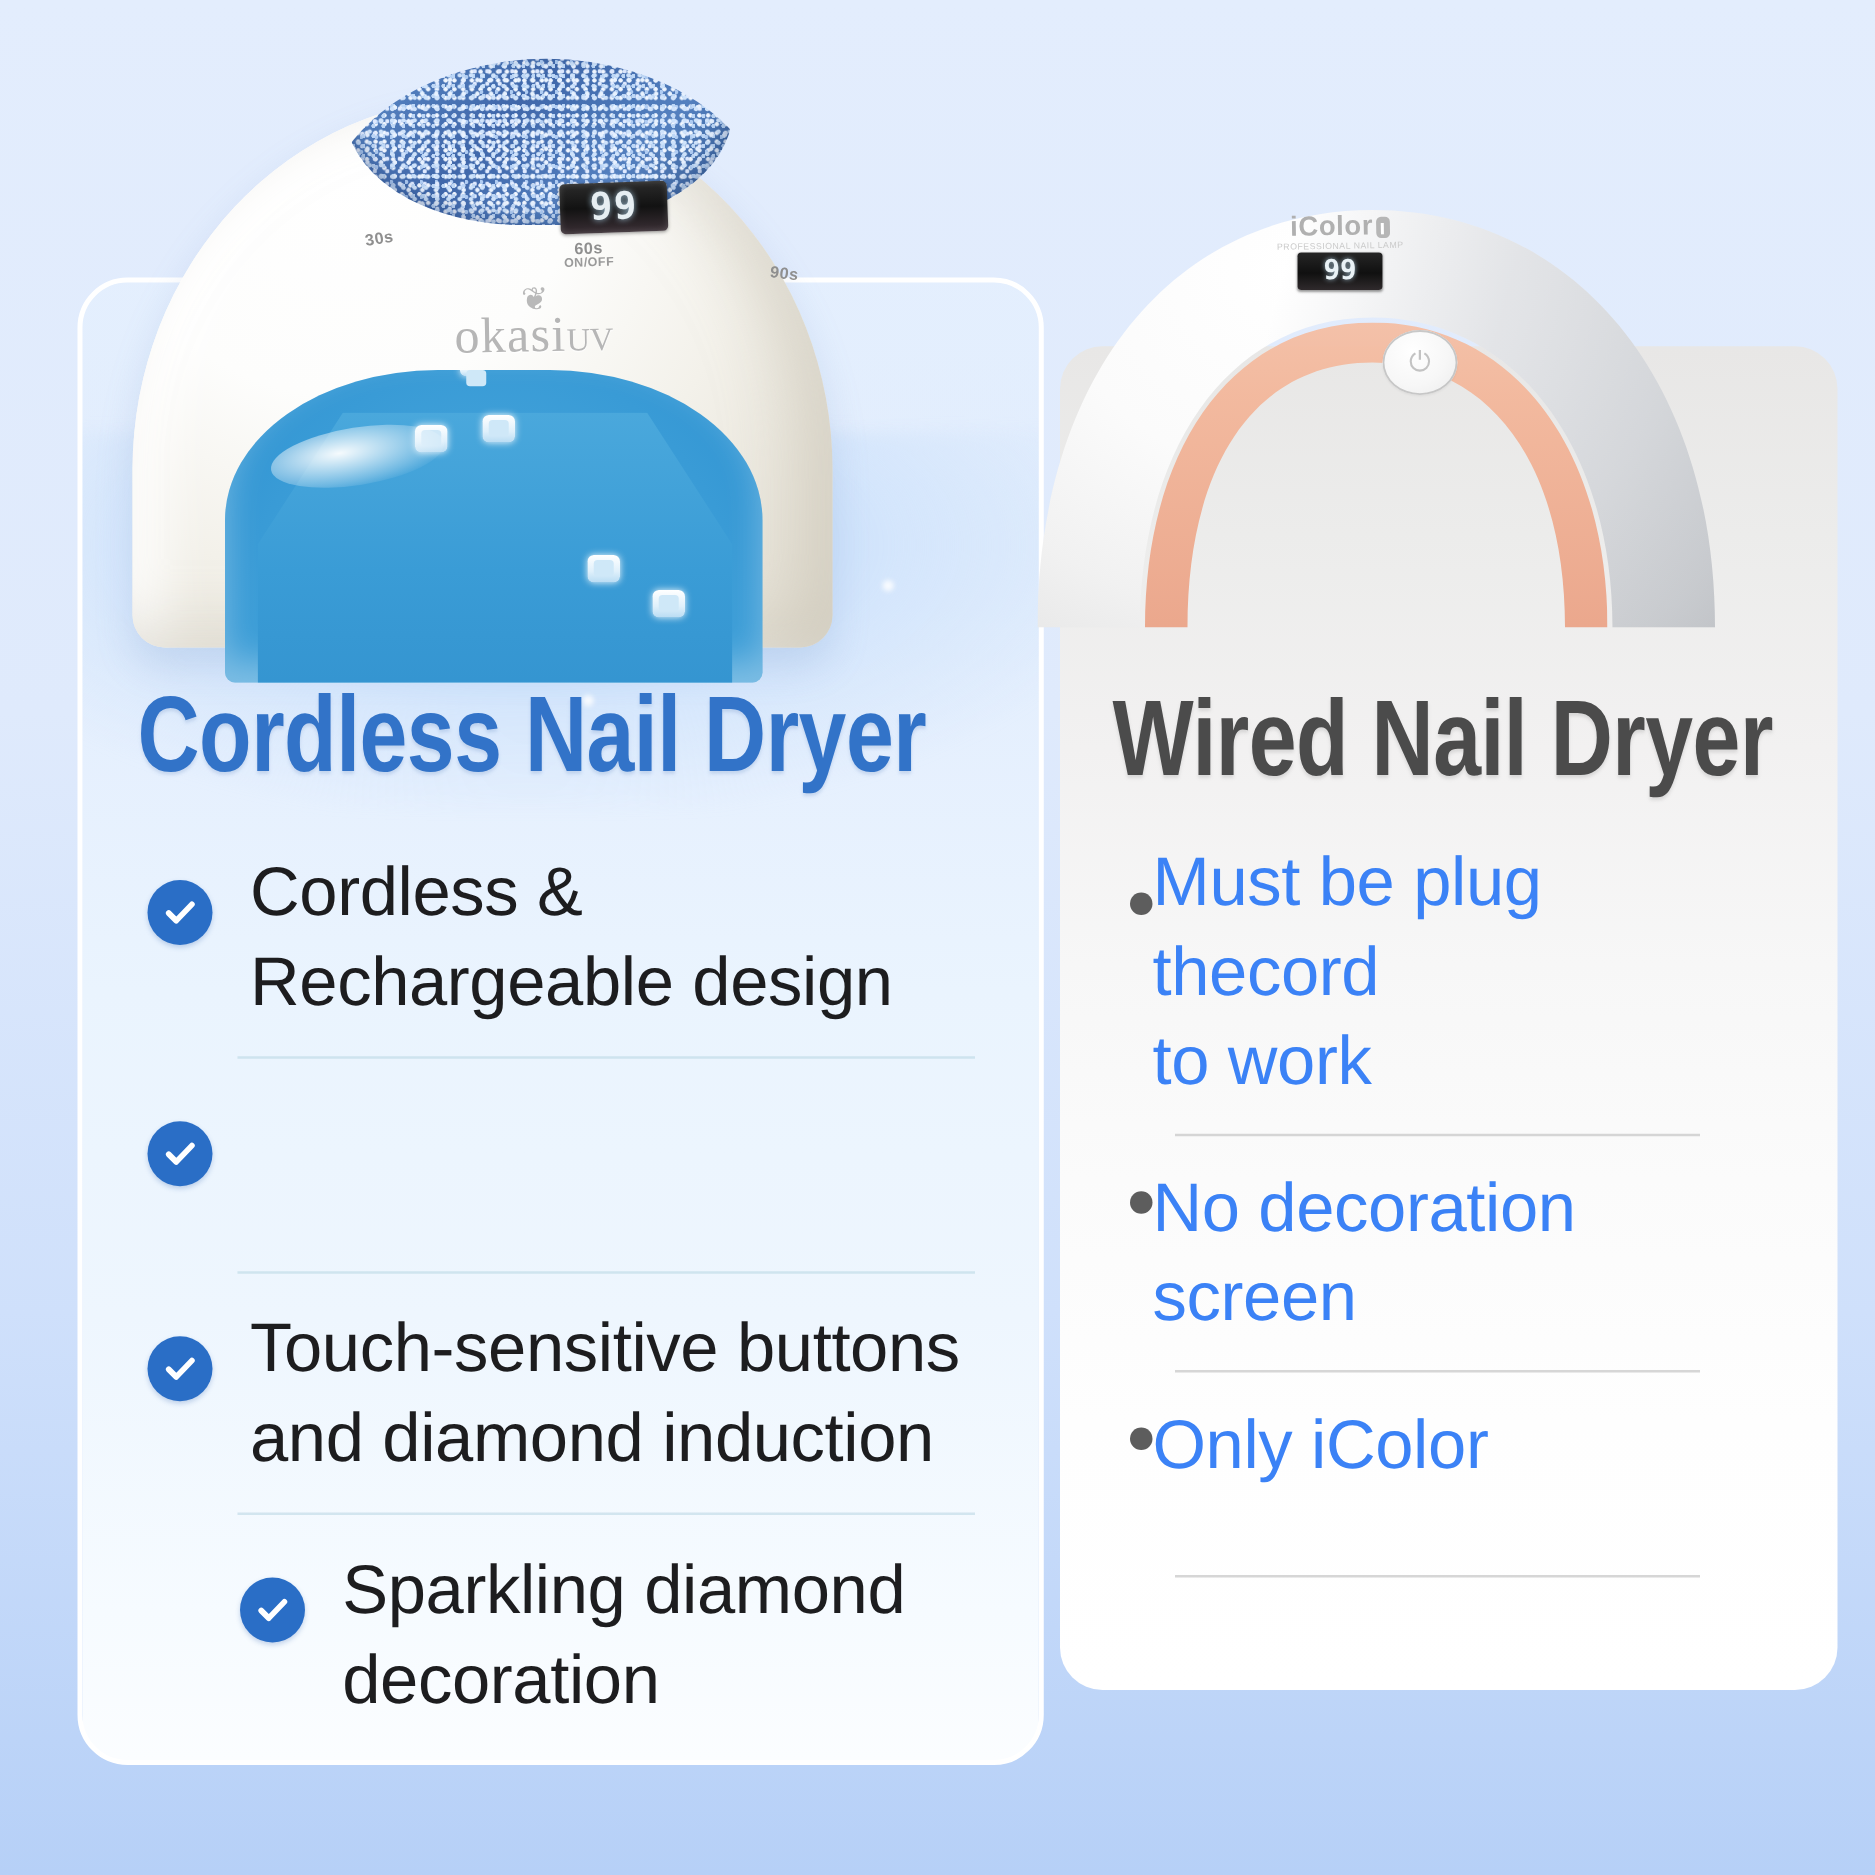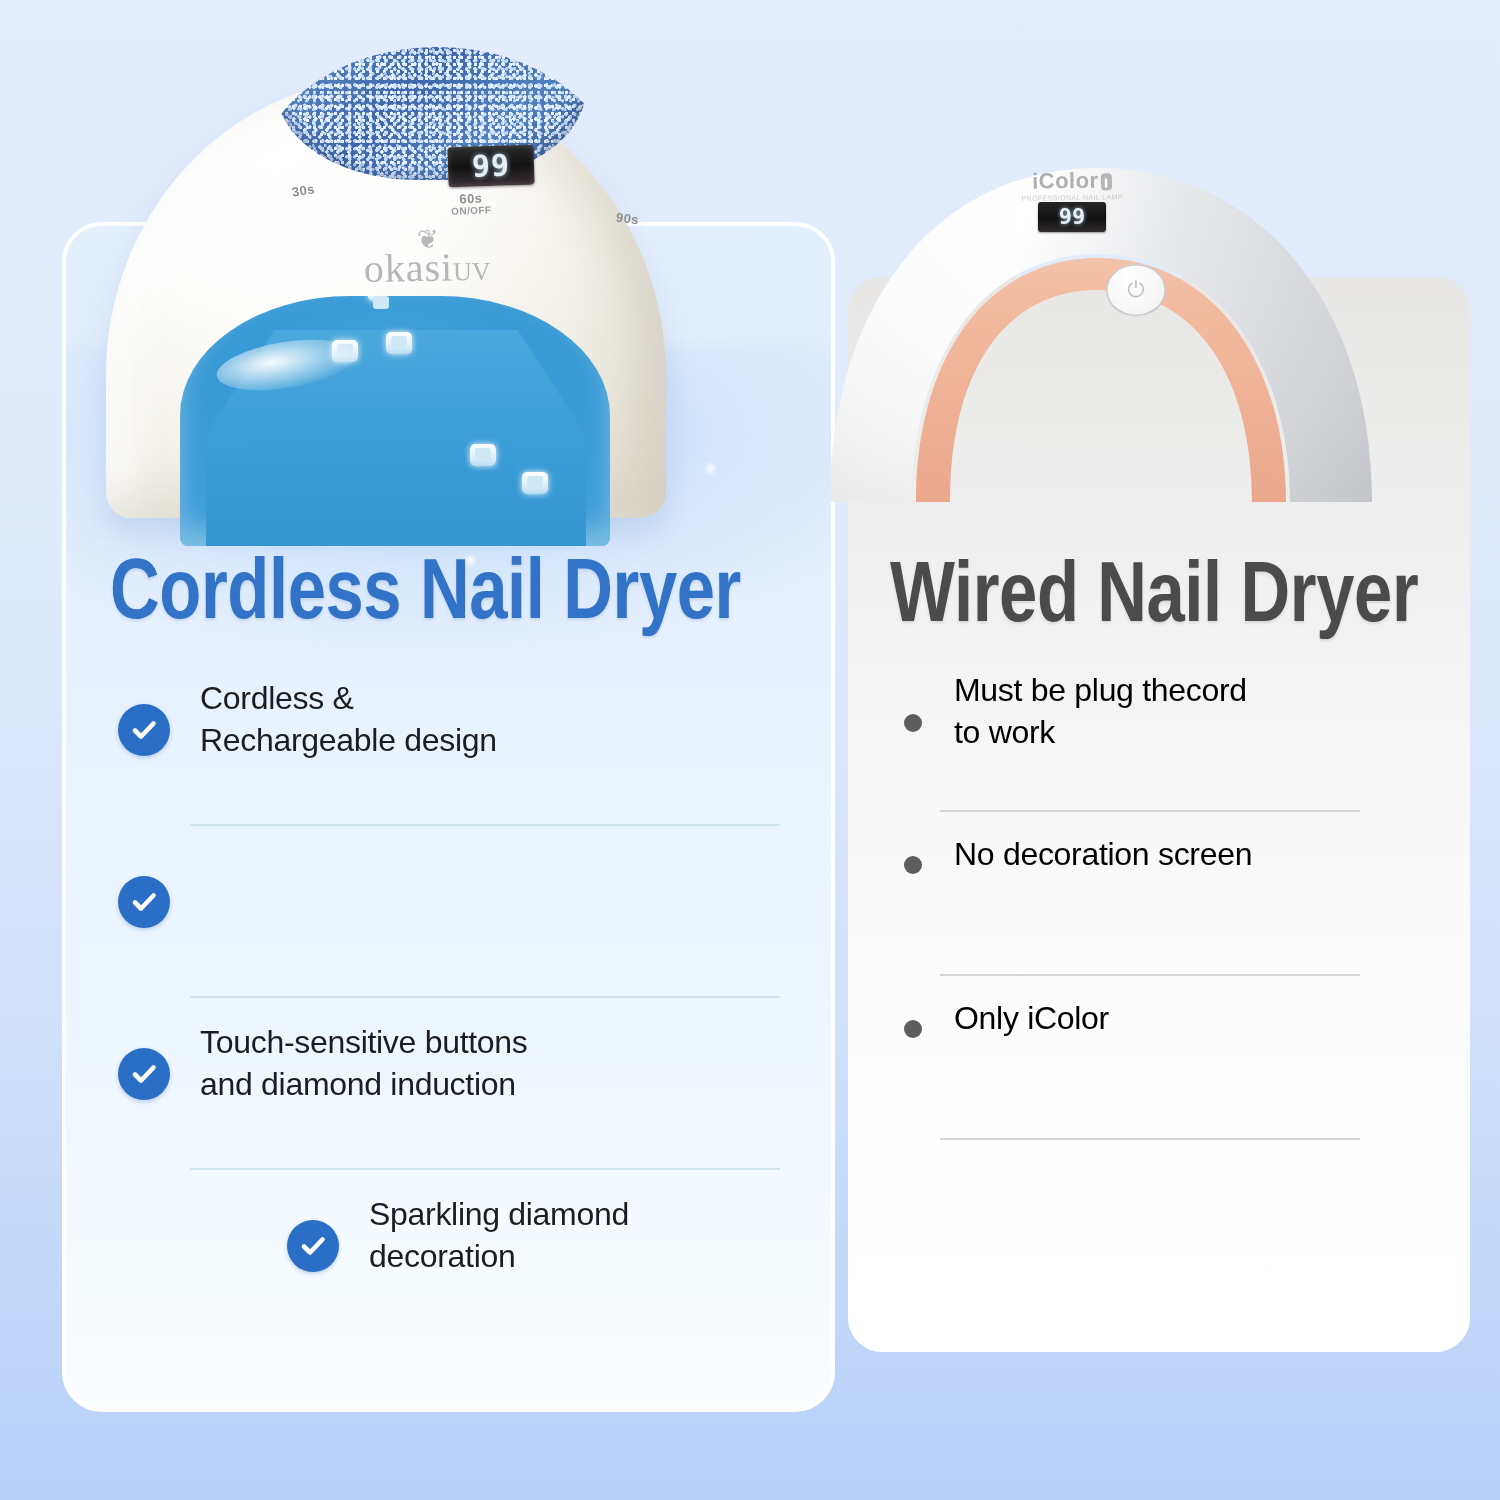--- a/index.html
+++ b/index.html
@@ -85,25 +85,25 @@
   }
   .check svg{display:block;}
 
   
   .dot{
     width:18px;height:18px;border-radius:50%;
     background:#5d5d5d;margin-left:14px;
   }
 
   .feat-text{
-    font-size:32px;line-height:1.30;color:#1d1d1f;
+    font-size:55px;line-height:1.30;color:#1d1d1f;
     letter-spacing:-0.3px;white-space:pre-line;
   }
   .list-left .feat-text{margin-left:30px;}
-  .list-right .feat-text{margin-left:32px;color:#000000;}
+  .list-right .feat-text{color:#3b82f6;}
 
   .divider{height:2px;background:rgba(182,214,226,.55);}
   .list-right .divider{background:rgba(200,200,200,.75);}
 
   
   .lamp1{position:absolute;left:96px;top:34px;width:600px;height:500px;}
   .lamp1 .shell{
     position:absolute;left:10px;top:44px;width:560px;height:440px;
     border-radius:282px 282px 26px 26px / 300px 300px 26px 26px;
     background:

